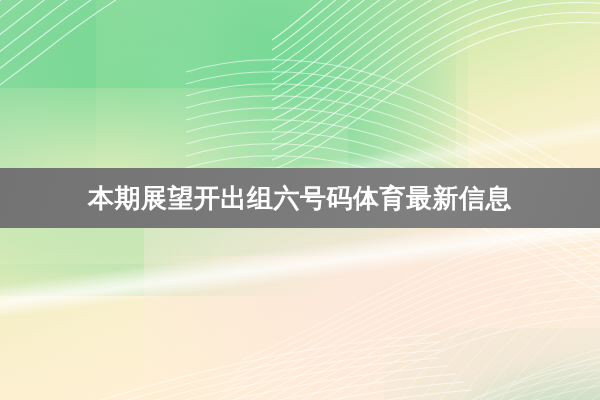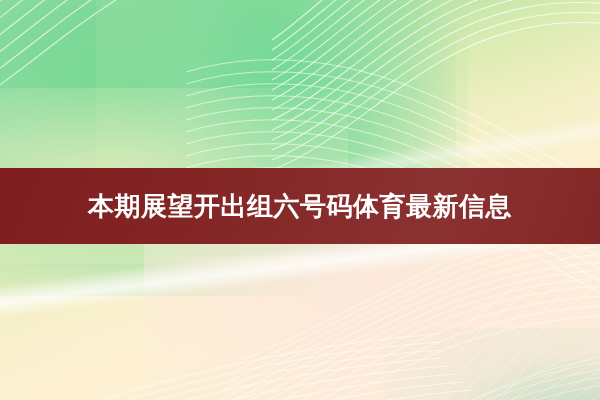--- a/index.html
+++ b/index.html
@@ -157,22 +157,22 @@
       rgba(255,255,255,0.05) 40%,
       rgba(255,255,255,0.00) 100%);
   }
 
   
   .title-band {
     position: absolute;
     left: 0;
     right: 0;
     top: 168px;
-    height: 76px;
-    background: #7f1d1d;
+    height: 60px;
+    background: #737373;
     display: flex;
     align-items: center;
     justify-content: center;
   }
 
   .title-band::after {
     content: "";
     position: absolute;
     inset: 0;
     background: linear-gradient(110deg,

